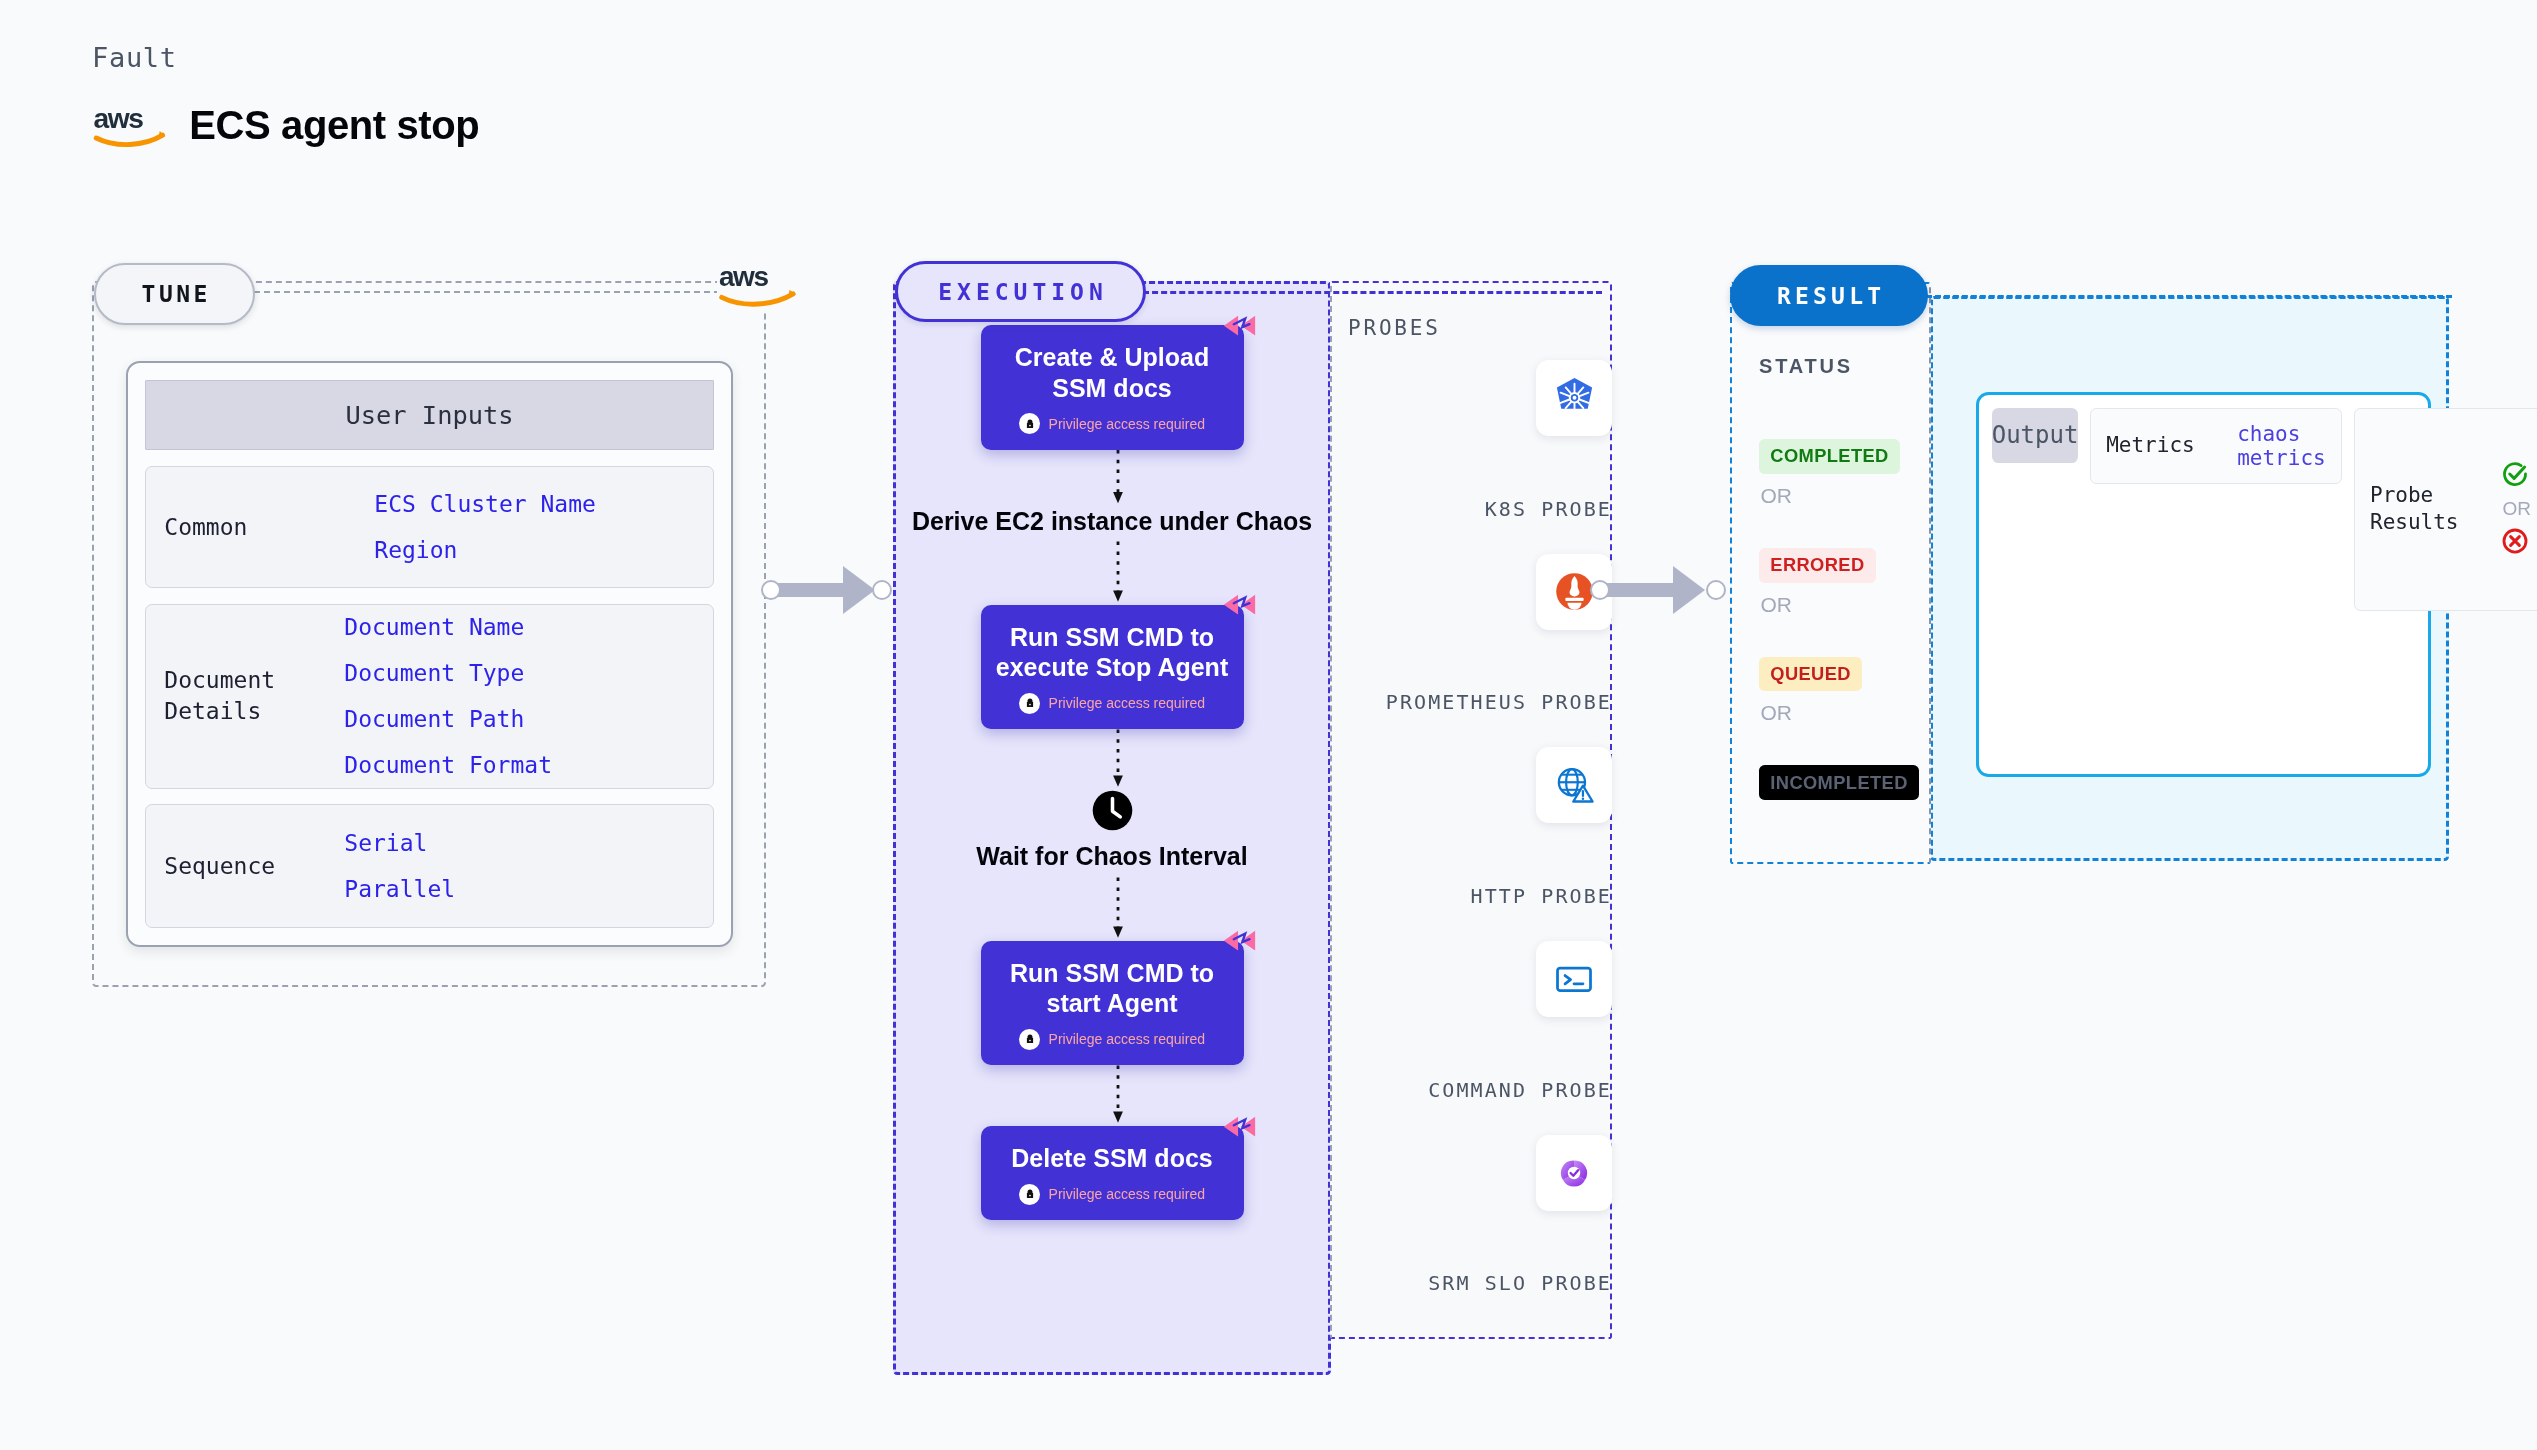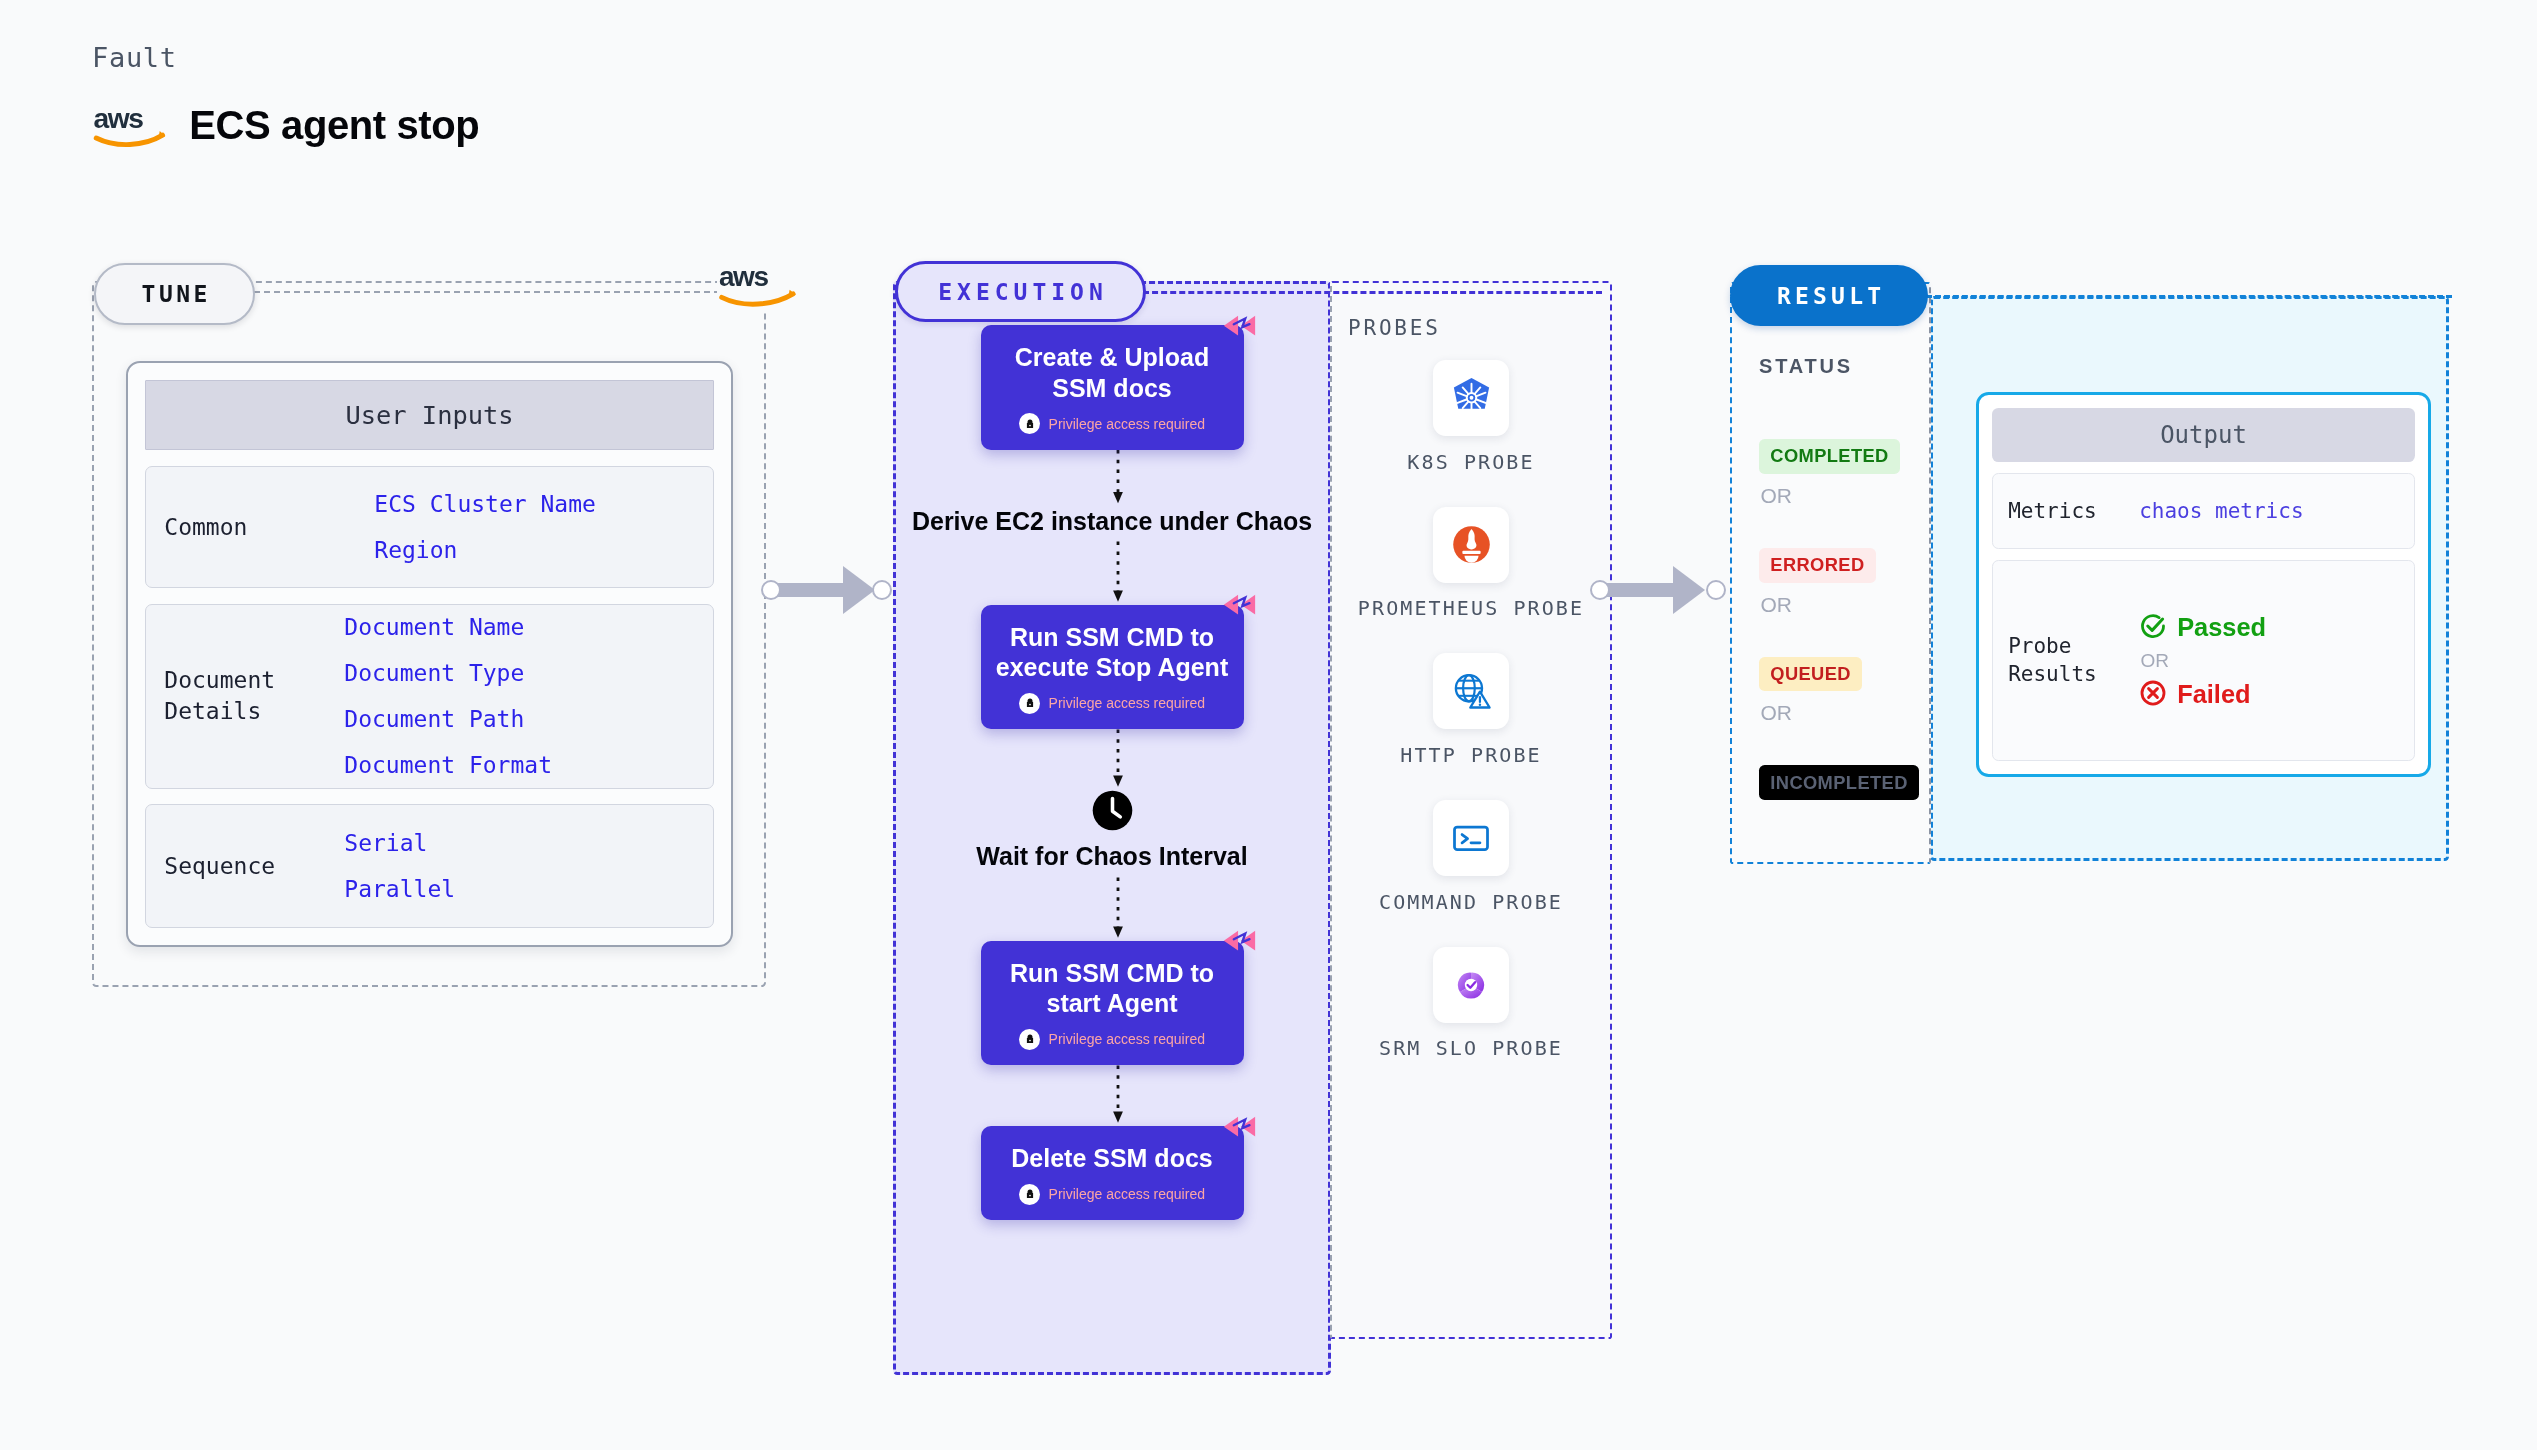--- a/index.html
+++ b/index.html
@@ -152,21 +152,21 @@
     left: 1330px; top: 281px; width: 282px; height: 1058px;
     border: 2.1px dashed #9aa2b1; border-right: 2.1px dashed #4232d6;
     border-top: 2.1px dashed #4232d6; border-bottom: 2.1px dashed #4232d6;
     border-radius: 2.8px; background: #f8f9fb;
   }
   #probes-title {
     position: absolute; left: 1348px; top: 316px; font-size: 21px;
     color: #4b5565; letter-spacing: 2.8px; font-family: "DejaVu Sans Mono", monospace; z-index: 5;
   }
   #probe-list { position: absolute; left: 1330px; top: 360px; width: 282px; z-index: 5; }
-  .probe-item { display: flex; flex-direction: column; align-items: center; margin-bottom: 32px; }
+  .probe-item { display: flex; flex-direction: column; align-items: flex-end; margin-bottom: 32px; gap: 47px; }
   .probe-icon-box {
     width: 76px; height: 76px; background: #ffffff; border-radius: 12.7px;
     display: flex; align-items: center; justify-content: center;
     box-shadow: 0 2.8px 8.5px rgba(40,50,80,.10);
   }
   .probe-label {
     margin-top: 12.7px; font-size: 20px; color: #4b5565; letter-spacing: 2.1px;
     font-family: "DejaVu Sans Mono", monospace; text-align: center; line-height: 1.3;
   }
 
@@ -201,21 +201,21 @@
     font-size: 18.3px; letter-spacing: 0.4px; margin-top: 30px;
   }
   .or-text {
     font-family: "Liberation Sans", sans-serif; font-size: 21px;
     color: #a3a9b8; margin: 10px 0 10px 1.4px;
   }
 
   #output-card {
     position: absolute; left: 1976px; top: 392px; width: 455px; height: 385px;
     background: #ffffff; border: 3.5px solid #17a9e8; border-radius: 12.7px;
-    padding: 12.7px; display: flex; flex-direction: column; gap: 11.3px; z-index: 5;
+    padding: 12.7px; display: flex; flex-direction: row; gap: 11.3px; z-index: 5;
   }
   #output-header {
     height: 55px; background: #d7d8e4; border-radius: 6.4px;
     display: flex; align-items: center; justify-content: center;
     font-size: 24px; color: #4b5565; font-family: "DejaVu Sans Mono", monospace;
   }
   .out-row {
     background: #fafbfd; border: 1.4px solid #e3e6ed; border-radius: 6.4px;
     display: flex; align-items: center; padding: 12.7px 15.5px;
   }

